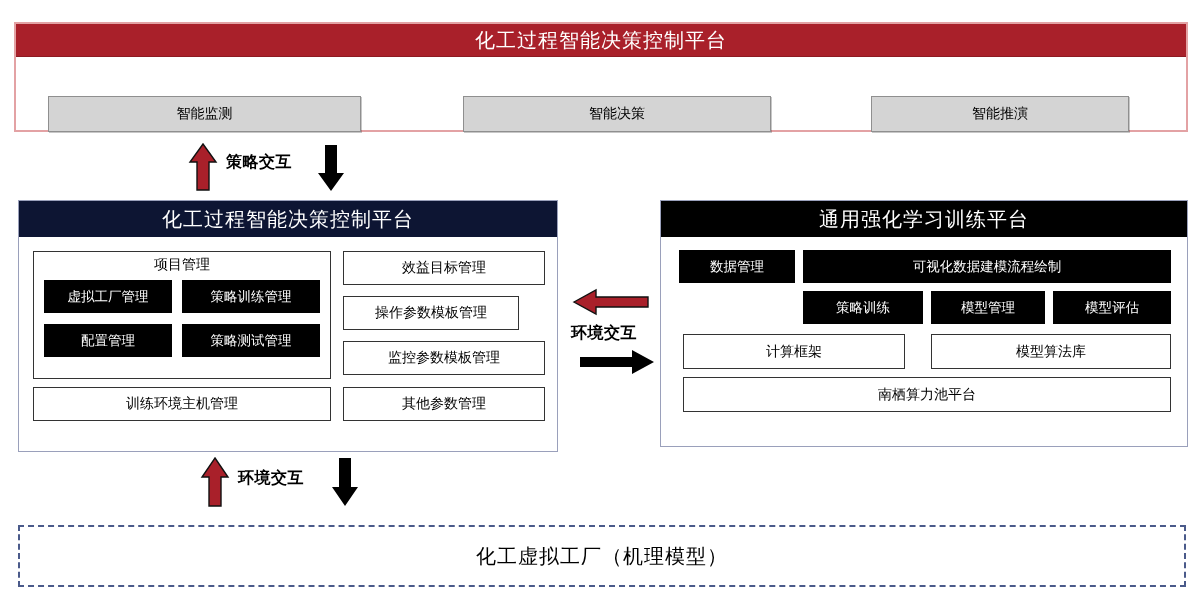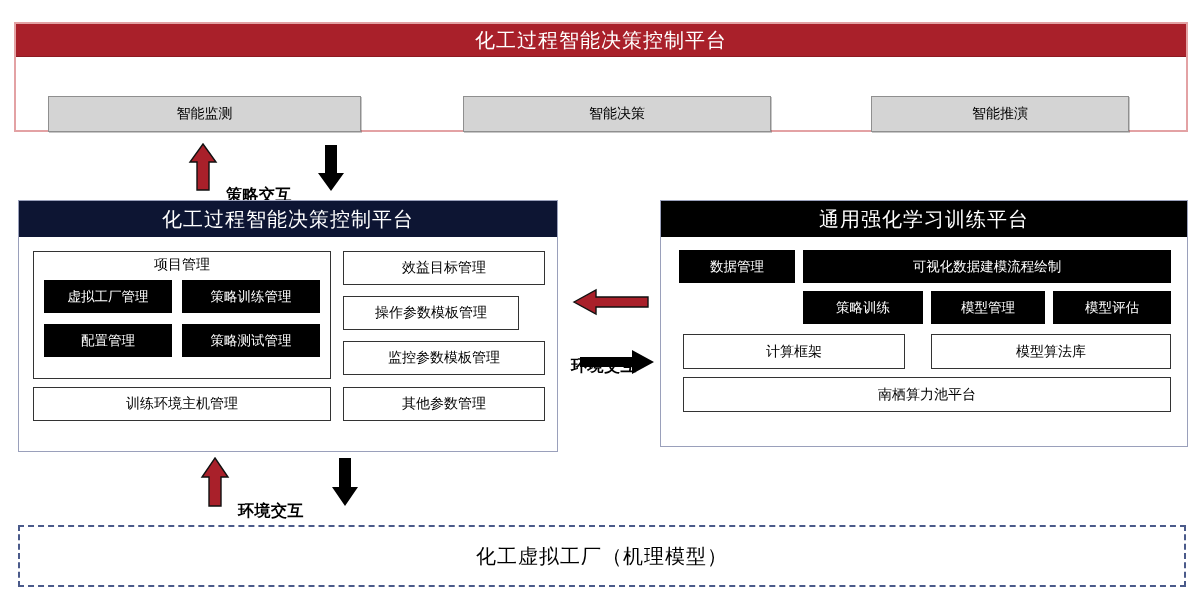--- a/index.html
+++ b/index.html
@@ -53,21 +53,20 @@
   .top-btn-2 { left: 447px; width: 308px; }
   .top-btn-3 { left: 855px; width: 258px; }
 
   
   .arrow-label {
     font-size: 16px;
     font-weight: bold;
     color: #000000;
     letter-spacing: 0.5px;
     white-space: nowrap;
-    margin-top: 33px;
   }
   .arr { position: absolute; }
   .arr svg { display: block; }
 
   
   .left-panel {
     left: 18px; top: 200px; width: 540px; height: 252px;
     border: 1px solid #9aa0bb;
     background: #ffffff;
   }

